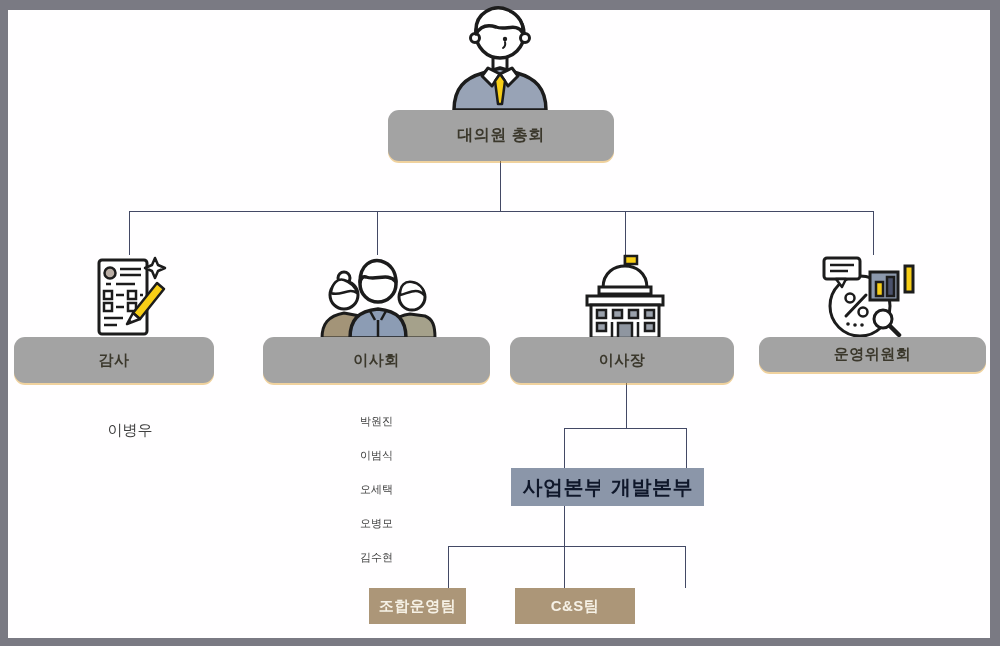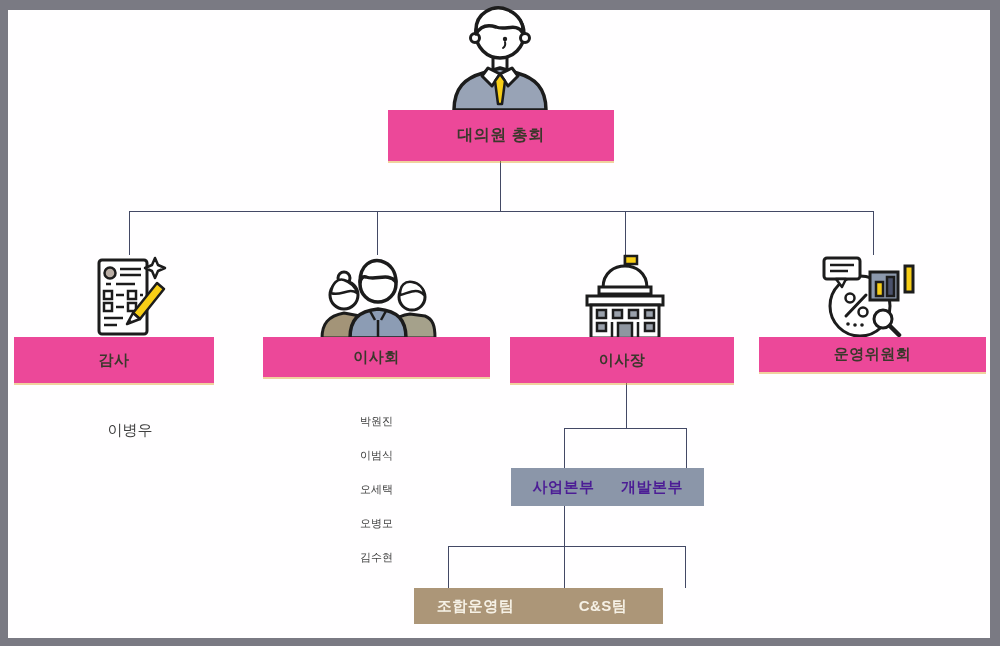--- a/index.html
+++ b/index.html
@@ -8,23 +8,23 @@
     background:#7a7a83;overflow:hidden;
     font-family:"Liberation Sans","DejaVu Sans",sans-serif;
   }
   .canvas{position:absolute;left:8px;top:10px;right:10px;bottom:8px;background:#fffeff;}
   .abs{position:absolute;}
   .line{position:absolute;background:#434965;}
   .node{
     position:absolute;display:flex;align-items:center;justify-content:center;
     font-weight:700;letter-spacing:.5px;
   }
-  .node.yellow{background:#ec4899;color:#3b382c;font-size:15px;box-shadow:0 2px 0 rgba(222,158,40,.45);}
+  .node.yellow{background:#a3a3a3;color:#3b382c;font-size:15px;box-shadow:0 2px 0 rgba(222,158,40,.45);border-radius:11px;}
   .node.yellow.root{font-size:16px;}
-  .node.slate{background:#8b96a9;color:#4c1d95;font-size:15px;}
+  .node.slate{background:#8b96a9;color:#0f172a;font-size:20px;}
   .node.tan{background:#ac9678;color:#f6f1e6;font-size:15px;}
   .member-single{
     position:absolute;text-align:center;color:#3f3f3f;font-size:15px;
   }
   .member-list{
     position:absolute;text-align:center;color:#3f3f3f;font-size:11px;line-height:34px;
   }
   .member-list span{display:block;}
   svg{display:block;}
 </style>
@@ -152,21 +152,21 @@
       <circle cx="35" cy="69" r="1.8" fill="#1c1c1c"></circle>
       <circle cx="42" cy="69" r="1.8" fill="#1c1c1c"></circle>
       <circle cx="63" cy="63" r="9" fill="#ffffff" stroke="#1c1c1c" stroke-width="3"></circle>
       <line x1="70" y1="70" x2="79" y2="79" stroke="#1c1c1c" stroke-width="4.5" stroke-linecap="round"></line>
     </svg>
   </div>
 
   <div class="node yellow" style="left:14px;top:337px;width:200px;height:46px;">
     <span>감사</span>
   </div>
-  <div class="node yellow" style="left:263px;top:337px;width:227px;height:40px;">
+  <div class="node yellow" style="left:263px;top:337px;width:227px;height:46px;">
     <span>이사회</span>
   </div>
   <div class="node yellow" style="left:510px;top:337px;width:224px;height:46px;">
     <span>이사장</span>
   </div>
   <div class="node yellow" style="left:759px;top:337px;width:227px;height:35px;">
     <span>운영위원회</span>
   </div>
 
   <div class="member-single" style="left:14px;top:421px;width:232px;">이병우</div>
@@ -179,19 +179,19 @@
     <span>김수현</span>
   </div>
 
   <div class="node slate" style="left:511px;top:468px;width:105px;height:38px;">
     <span>사업본부</span>
   </div>
   <div class="node slate" style="left:600px;top:468px;width:104px;height:38px;">
     <span>개발본부</span>
   </div>
 
-  <div class="node tan" style="left:414px;top:588px;width:123px;height:36px;">
+  <div class="node tan" style="left:369px;top:588px;width:97px;height:36px;">
     <span>조합운영팀</span>
   </div>
-  <div class="node tan" style="left:515px;top:588px;width:120px;height:36px;padding-left:28px;">
+  <div class="node tan" style="left:515px;top:588px;width:120px;height:36px;">
     <span>C&amp;S팀</span>
   </div>
 </div>
 
 </body></html>

